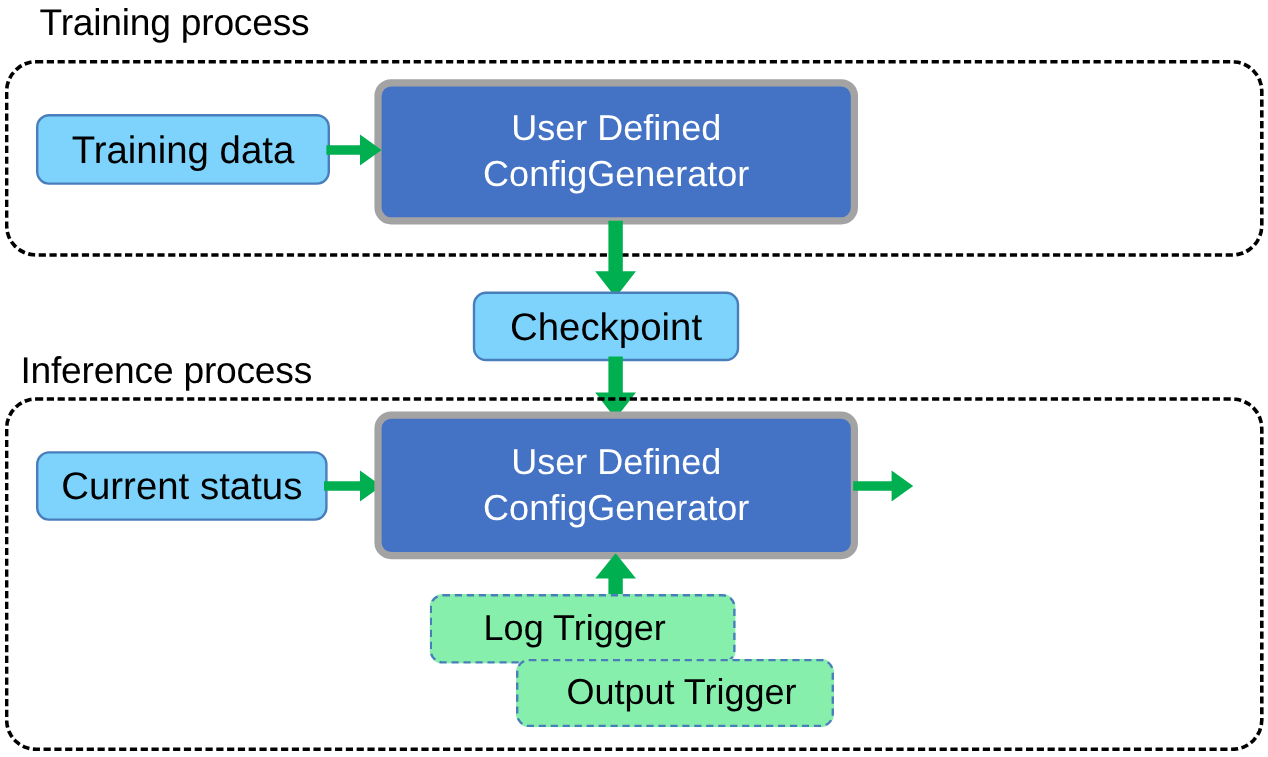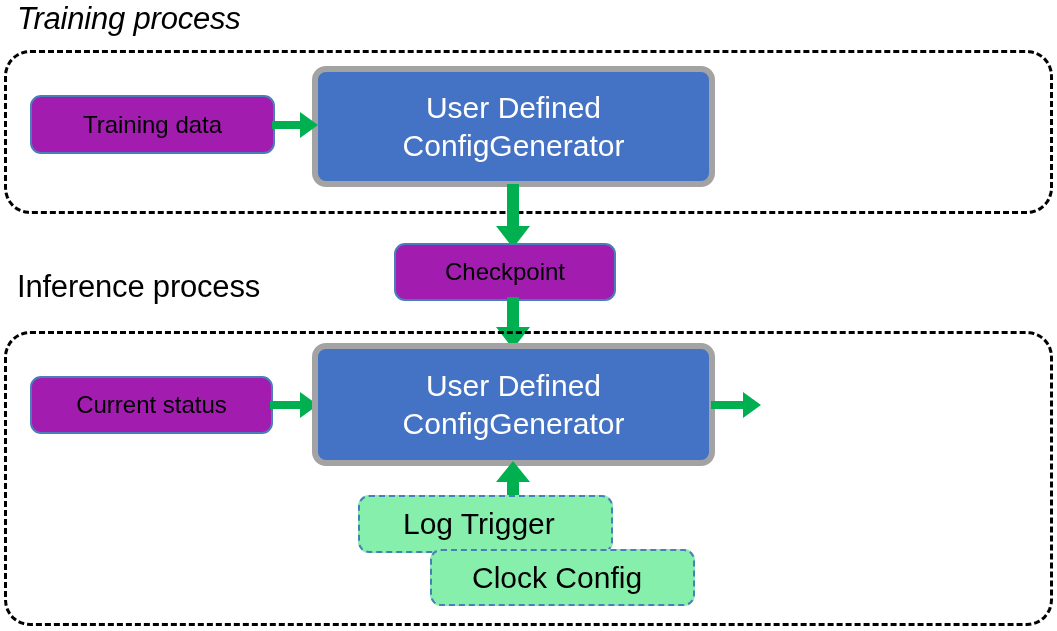--- a/index.html
+++ b/index.html
@@ -18,46 +18,46 @@
 
   
   .section-title {
     position: absolute;
     font-size: 31px;
     line-height: 34px;
     color: #000000;
     white-space: nowrap;
     letter-spacing: -0.2px;
   }
-  #title-training  { left: 17px;  top: 2px; font-style: italic;   }
-  #title-inference { left: 17px;  top: 270px; }
+  #title-training  { left: 33px;  top: 2px;   }
+  #title-inference { left: 17px;  top: 292px; }
 
   
   .process-container {
     position: absolute;
     border: 3px dashed #000000;
     border-radius: 26px;
     box-sizing: border-box;
     background: transparent;
   }
   #container-training  { left: 4px; top: 50px;  width: 1049px; height: 164px; }
   #container-inference { left: 4px; top: 331px; width: 1049px; height: 295px; }
 
   
   .node {
     position: absolute;
     box-sizing: border-box;
-    background: #a21caf;
+    background: #7dd3fc;
     border: 2.5px solid #4A7EBB;
     border-radius: 11px;
     display: flex;
     align-items: center;
     justify-content: center;
     color: #000000;
-    font-size: 24px;
+    font-size: 32px;
     line-height: 32px;
     white-space: nowrap;
   }
   #node-training-data  { left: 30px;  top: 95px;  width: 245px; height: 59px; }
   #node-checkpoint     { left: 394px; top: 243px; width: 222px; height: 58px; }
   #node-current-status { left: 30px;  top: 376px; width: 243px; height: 58px; }
   #node-output-config  { left: 755px; top: 376px; width: 254px; height: 58px; }
 
   
   .node-blue {
@@ -153,15 +153,15 @@
     <path d="M0,13 L32,13 L32,4 L50,17 L32,30 L32,21 L0,21 Z" fill="#00B050"></path>
   </svg>
 
 
   <svg class="arrow" id="arrow-trigger-to-generator" viewBox="0 0 34 48">
     <path d="M17,0 L34,21 L23,21 L23,48 L11,48 L11,21 L0,21 Z" fill="#00B050"></path>
   </svg>
 
   <div class="node-trigger" id="node-log-trigger">Log Trigger</div>
 
-  <div class="node-trigger" id="node-clock-trigger">Clock Config</div>
+  <div class="node-trigger" id="node-clock-trigger">Output Trigger</div>
 
 </div>
 
 </body></html>

